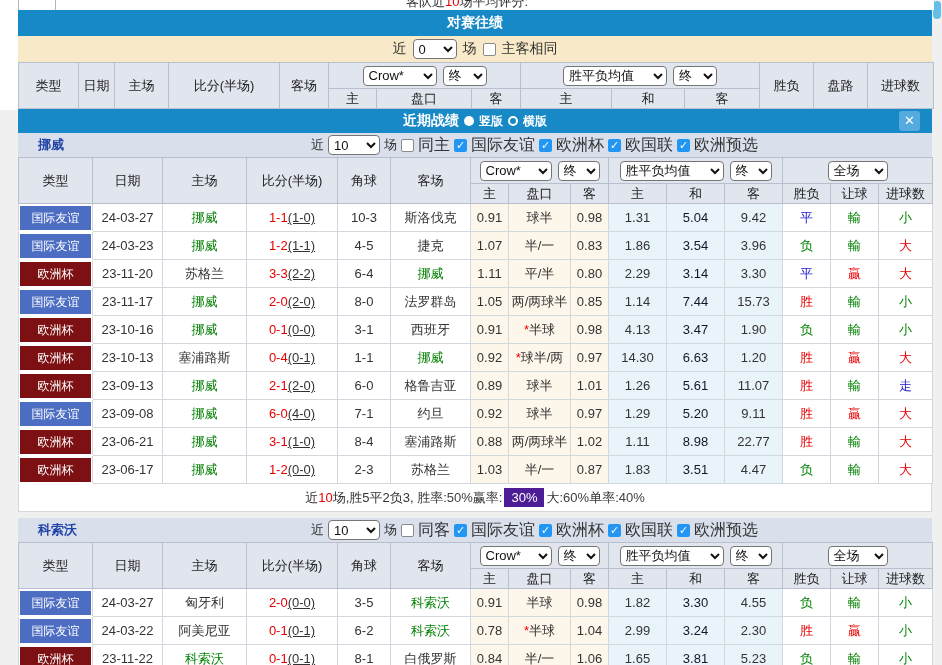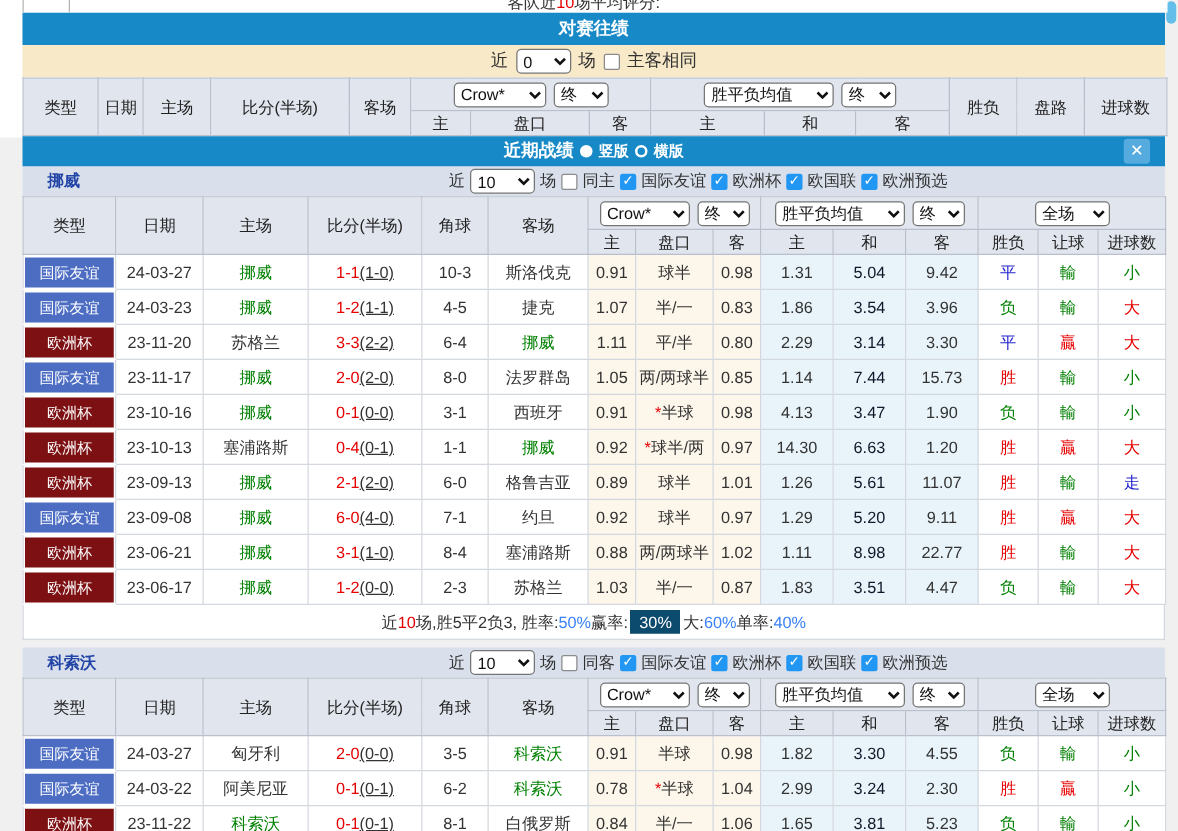--- a/index.html
+++ b/index.html
@@ -51,26 +51,26 @@
   .c-odd { background:#fdf6ea; }
   .c-hcp { background:#fdf6ea; color:#2d5bb0; }
   .c-hcp .star { color:#e60000; }
   .c-eu { background:#e9f4fa;margin-top:17px; }
   .c-eu.mid { color:#0f172a; }
   .c-res { font-size:13px; }
 
   .sec-row { height:24px; background:#d9e0ec; display:flex; align-items:center; font-size:13px; color:#333; }
   .team-name { font-weight:bold; color:#2144a6; font-size:13px; margin-left:20px; }
   .sec-filter { display:flex; align-items:center; gap:4px; margin-left:auto; margin-right:174px; white-space:nowrap; }
-  .sec-filter .complabel { font-size:13px; }
+  .sec-filter .complabel { font-size:16px; }
 
   .summary { height:28px; background:#fff; display:flex; align-items:center; justify-content:center;
              font-size:13px; border:1px solid #d3d7de; border-top:none; color:#333; }
-  .summary .k { color:#333; } .summary .r { color:#e60000; } .summary .b { color:#3b82f6; }
-  .summary .g { color:#fff; background:#0c4a6e; padding:2px 7px; margin:0 2px; }
+  .summary .k { color:#333; } .summary .r { color:#e60000; } .summary .b { color:#404040; }
+  .summary .g { color:#fff; background:#4c1d95; padding:2px 7px; margin:0 2px; }
   .gap { height:6px; }
 
   .scrollbar { position:absolute; right:0; top:0; width:9px; height:665px; }
   .thumb { position:absolute; top:1px; right:1px; width:8px; height:18px; background:#63bfe9; border-radius:4px; }
 </style>
 </head>
 <body>
 
 <div class="screen">
   <div class="white-corner"></div>

